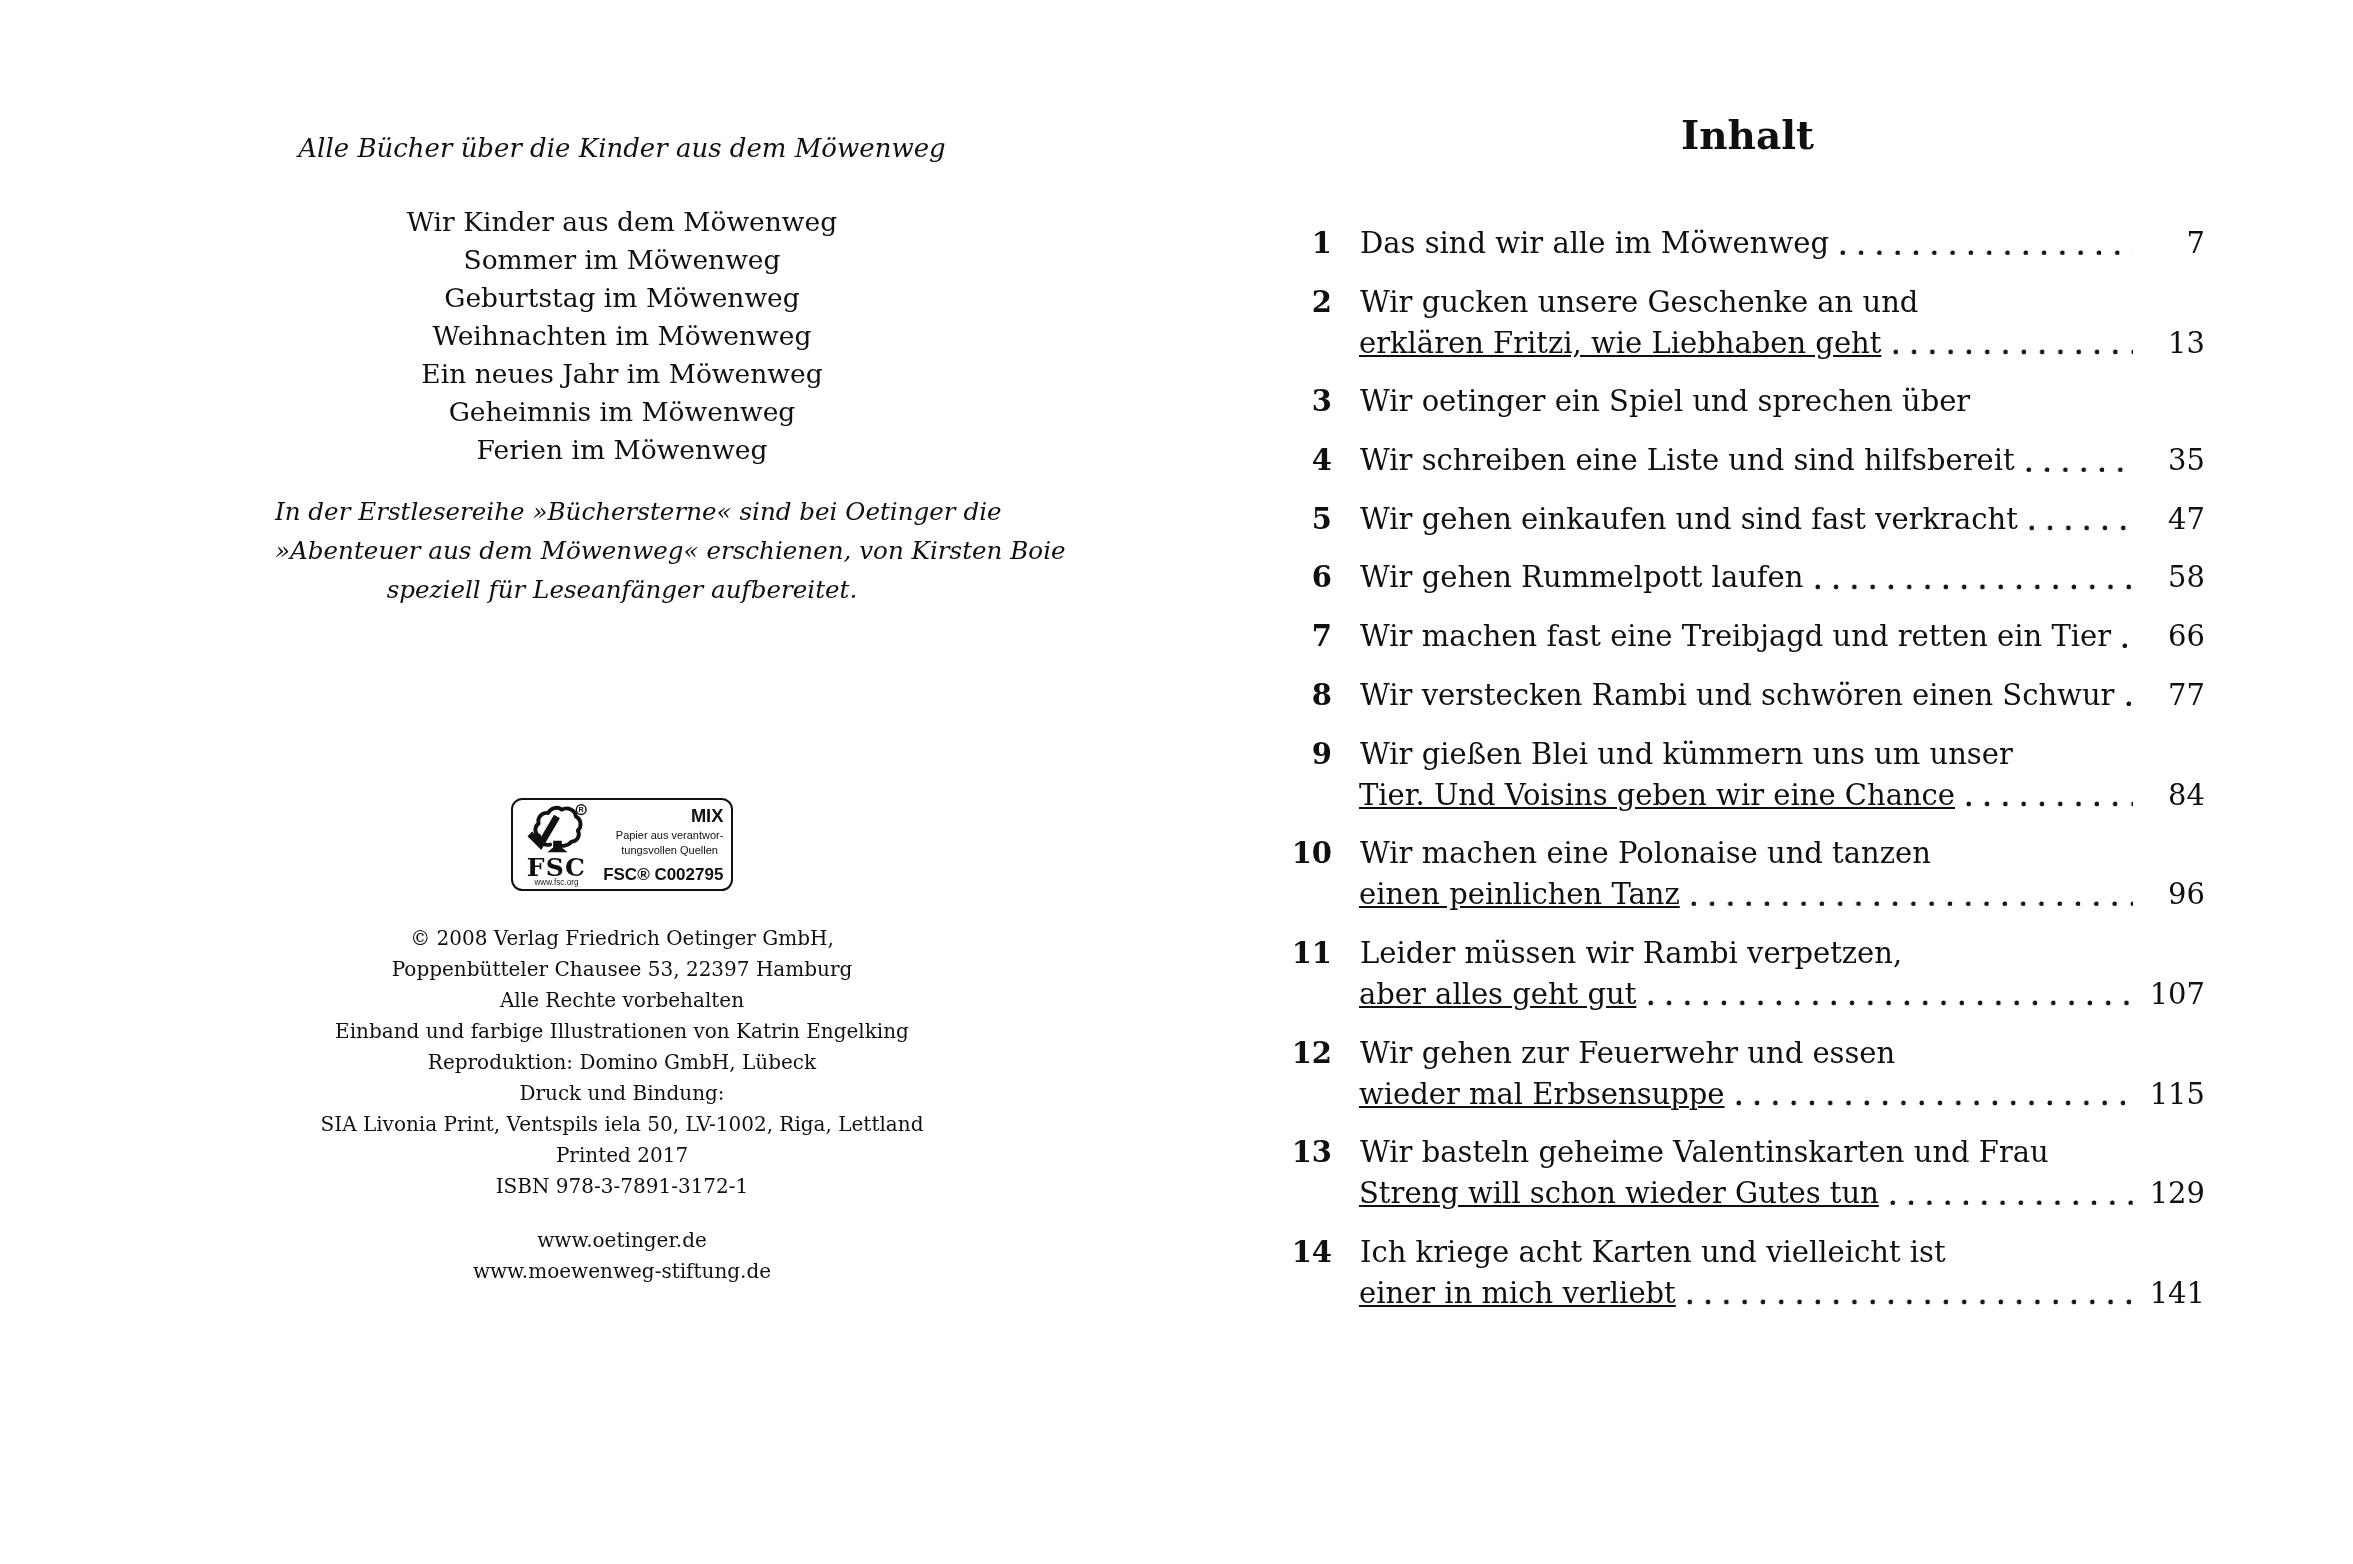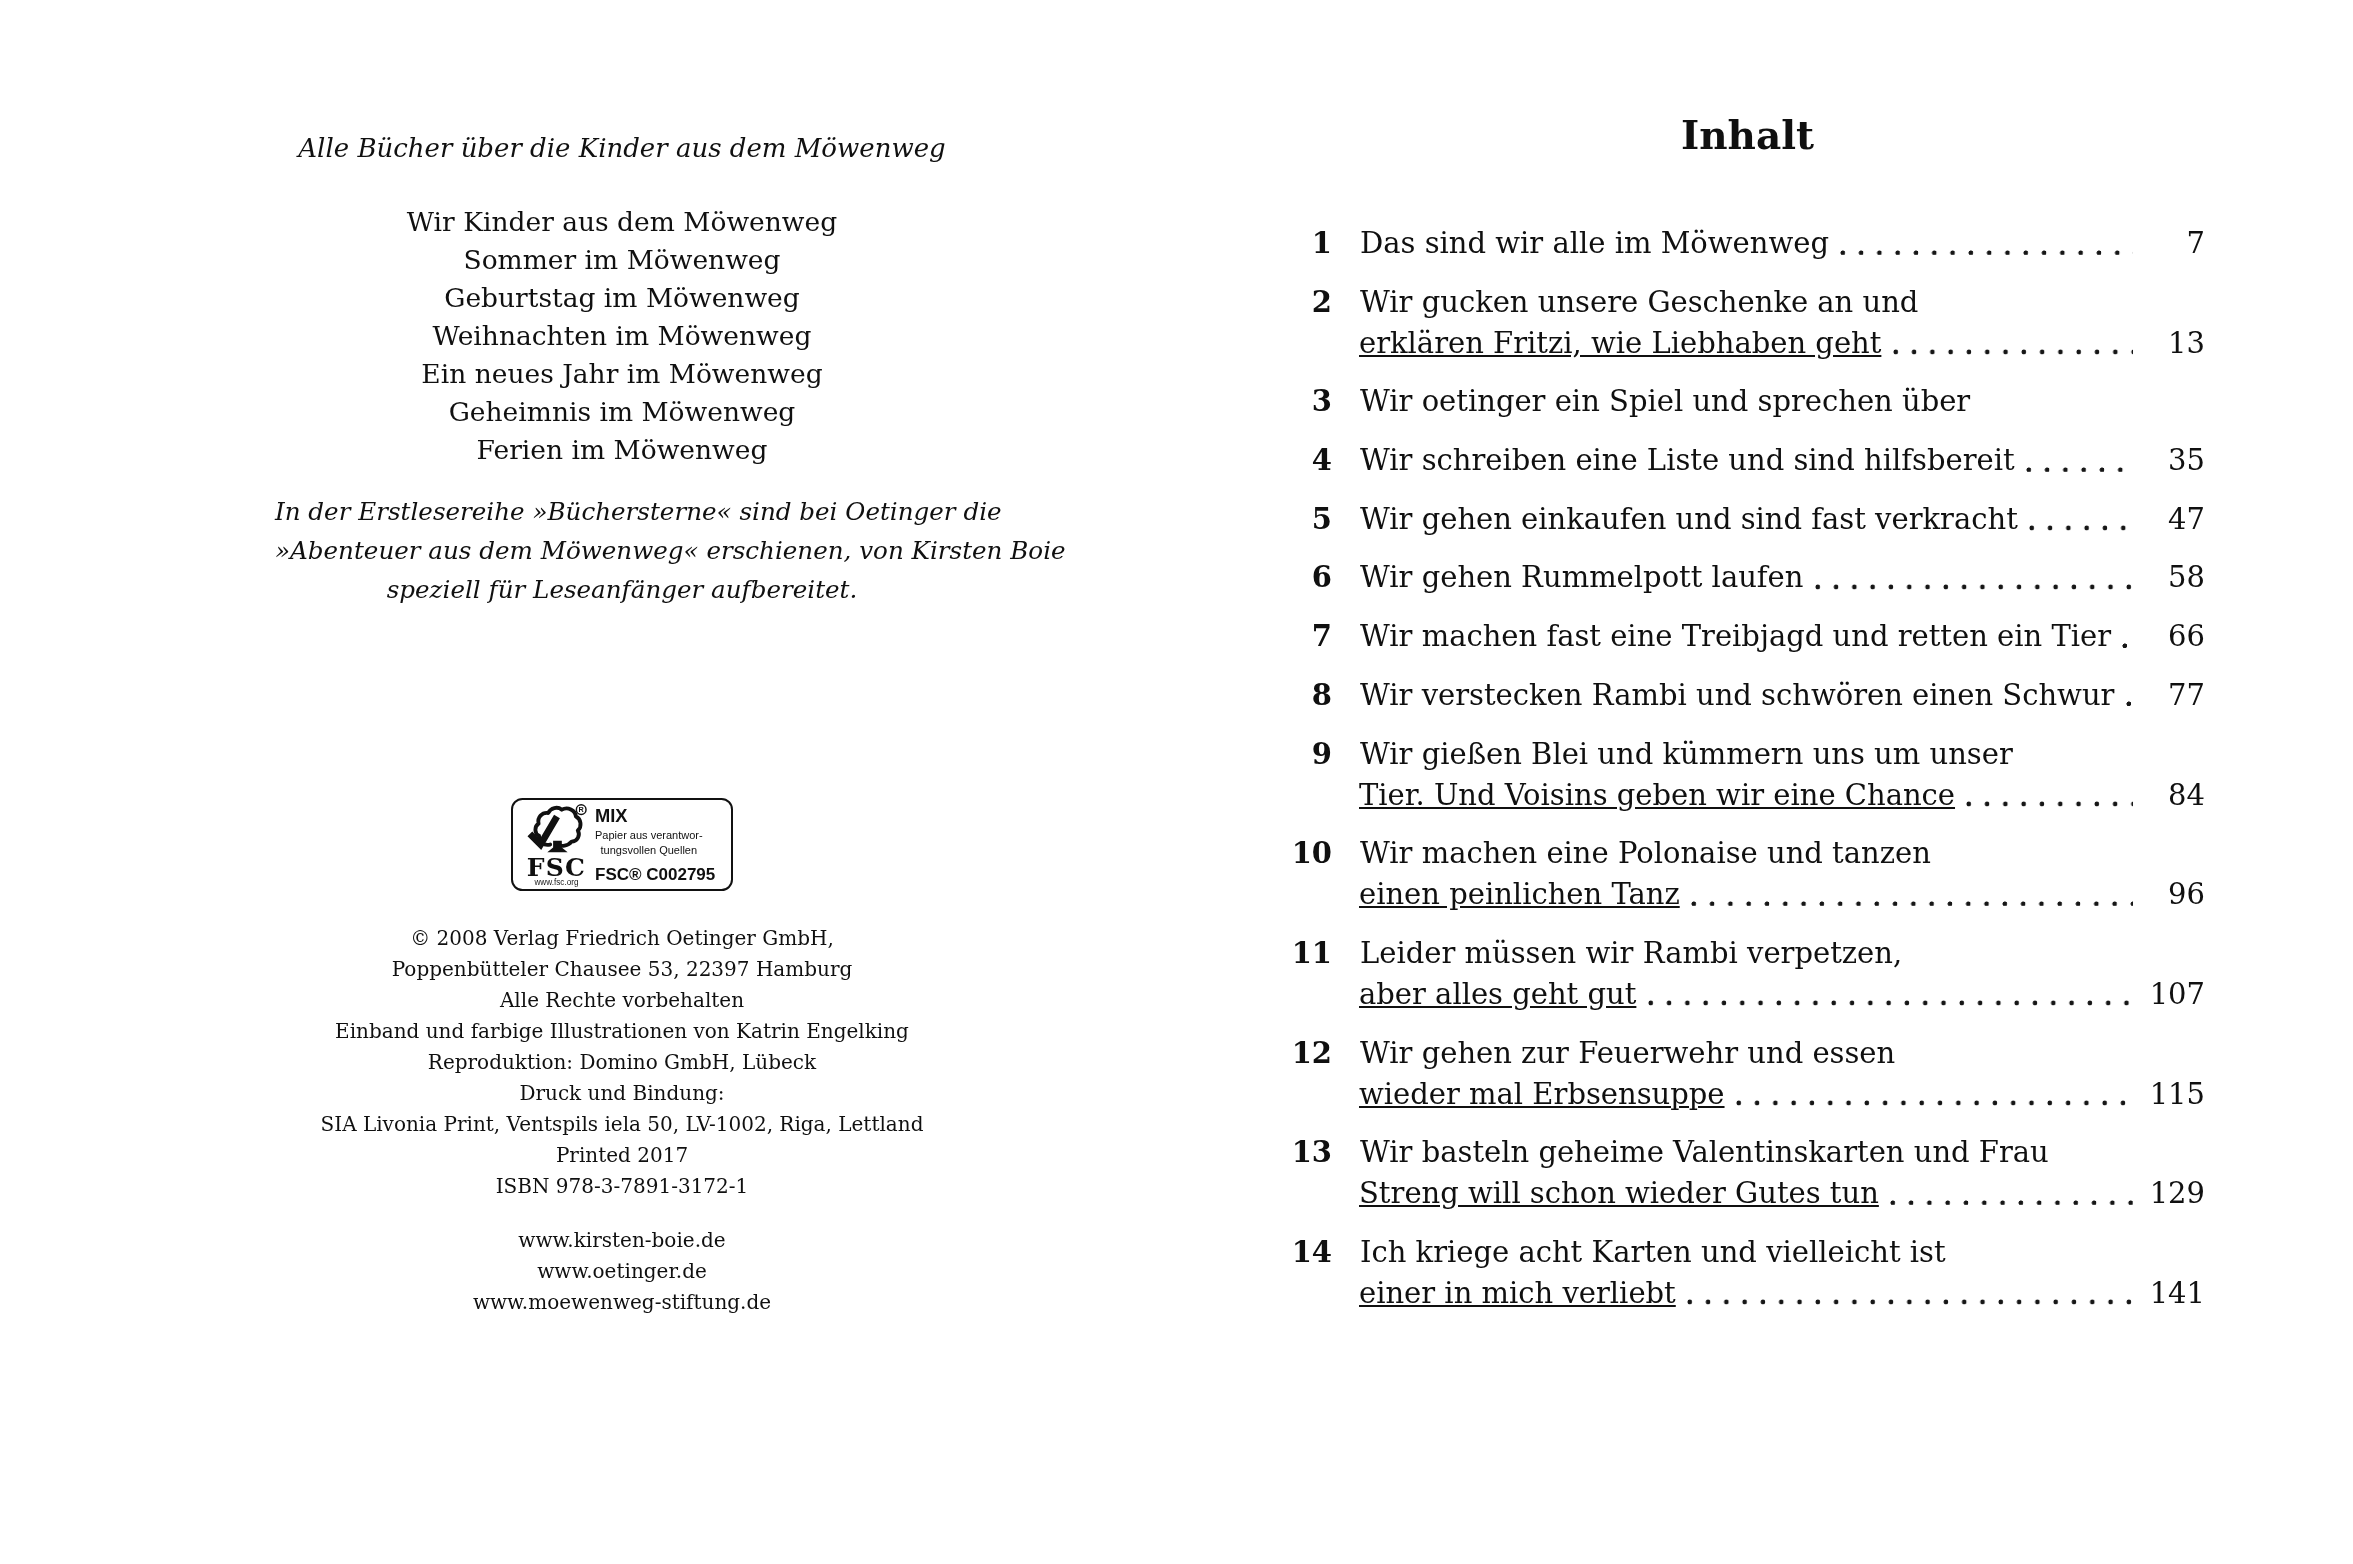--- a/index.html
+++ b/index.html
@@ -27,21 +27,21 @@
     display:flex;align-items:center;padding:5px 7.6px 3.8px 5px;
     font-family:"Liberation Sans", sans-serif;text-align:center;
   }
   .fsc-left{width:77px;display:flex;flex-direction:column;align-items:center;}
   .fsc-left svg{display:block;}
   .fsc-acronym{
     font-family:"DejaVu Serif", serif;font-weight:bold;
     font-size:25px;line-height:21.4px;letter-spacing:1.3px;margin-top:-1.3px;
   }
   .fsc-url{font-size:8.2px;line-height:9.5px;color:#1a1a1a;}
-  .fsc-right{flex:1;display:flex;flex-direction:column;align-items:flex-start;}
+  .fsc-right{flex:1;display:flex;flex-direction:column;align-items:flex-end;}
   .fsc-mix{font-weight:bold;font-size:18.3px;line-height:19px;}
   .fsc-claim{font-weight:normal;font-size:11px;line-height:14.5px;margin-top:3.2px;white-space:nowrap;}
   .fsc-license{font-weight:bold;font-size:17px;line-height:19px;margin-top:8px;white-space:nowrap;}
   .imprint{margin-top:32px;font-size:20px;line-height:31px;}
   .imprint div{white-space:nowrap;}
   .websites{margin-top:23px;font-size:20px;line-height:31px;}
   .websites div{white-space:nowrap;}
   
   .right-page{
     position:absolute;left:1290px;top:0;width:915px;height:1564px;
@@ -116,21 +116,20 @@
     <div>Alle Rechte vorbehalten</div>
     <div>Einband und farbige Illustrationen von Katrin Engelking</div>
     <div>Reproduktion: Domino GmbH, Lübeck</div>
     <div>Druck und Bindung:</div>
     <div>SIA Livonia Print, Ventspils iela 50, LV-1002, Riga, Lettland</div>
     <div>Printed 2017</div>
     <div>ISBN 978-3-7891-3172-1</div>
   </div>
 
   <div class="websites">
-    <div>www.kirsten-boie.de</div>
     <div>www.oetinger.de</div>
     <div>www.moewenweg-stiftung.de</div>
   </div>
 
 </div>
 
 <div class="right-page">
 
   <h1 class="toc-title">Inhalt</h1>
 

